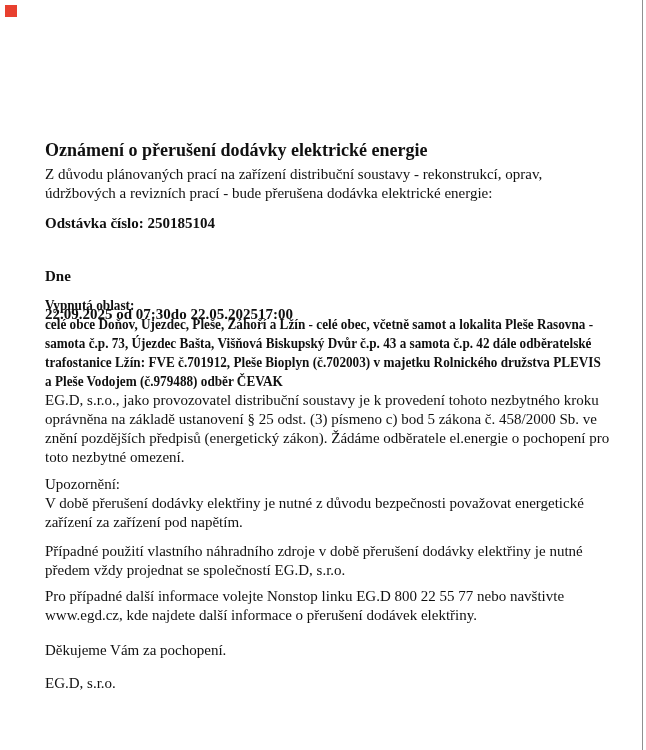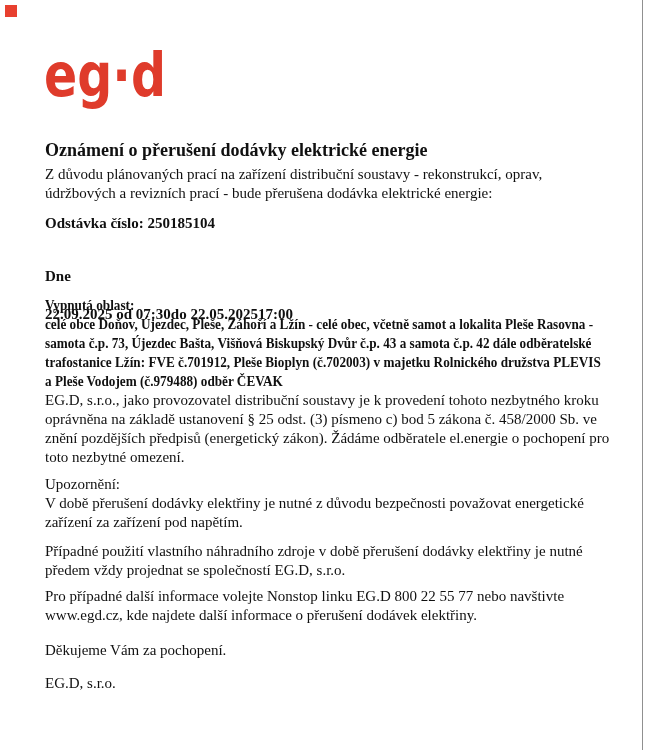--- a/index.html
+++ b/index.html
@@ -26,25 +26,20 @@
   .p-signature{top:674px;}
 </style>
 </head>
 <body>
 
 <div class="page">
 
   <div class="marker"></div>
   <div class="edge-right"></div>
 
-  <div class="logo-wrap">
-    <svg width="140" height="80">
-      <text x="0" y="54" font-family="DejaVu Sans, sans-serif" font-weight="bold" font-size="60" fill="#df3b2b" textLength="122" lengthAdjust="spacingAndGlyphs">eg·d</text>
-    </svg>
-  </div>
 
   <h1 class="blk title">Oznámení o přerušení dodávky elektrické energie</h1>
 
   <div class="blk p-intro">Z důvodu plánovaných prací na zařízení distribuční soustavy - rekonstrukcí, oprav,
 údržbových a revizních prací - bude přerušena dodávka elektrické energie:</div>
 
   <div class="blk b p-outage">Odstávka číslo: 250185104</div>
 
   <div class="blk b p-date">
     <div>Dne</div>

